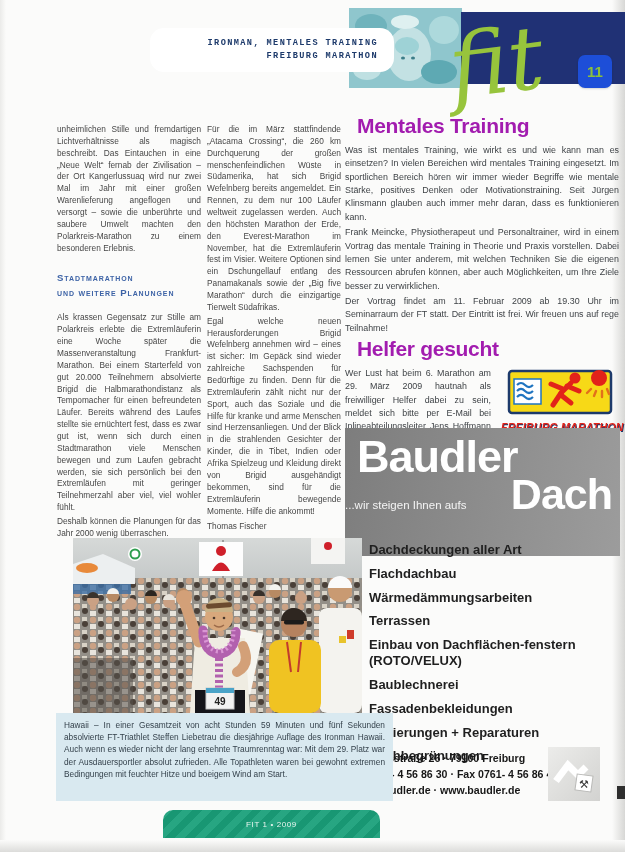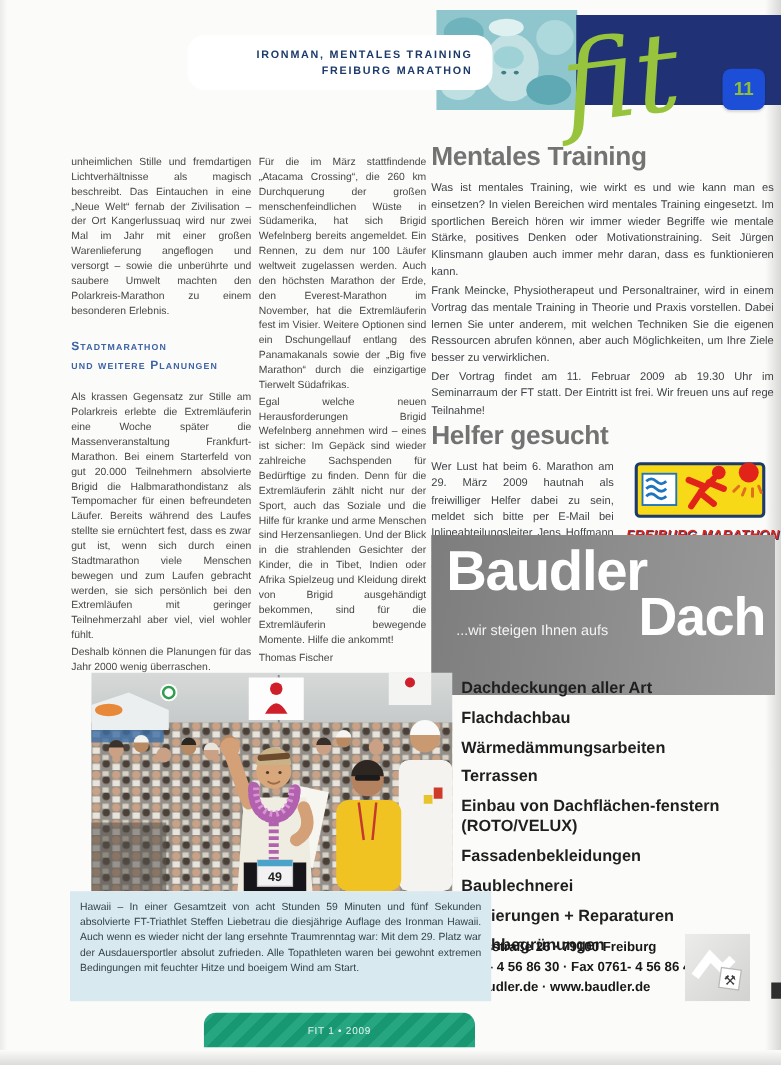--- a/index.html
+++ b/index.html
@@ -13,51 +13,51 @@
   
   .edge-right{right:0;top:0;width:13px;height:852px;background:linear-gradient(to right,#fbfbfa,#d7d7d5);}
   .edge-bottom{left:0;bottom:0;width:625px;height:12px;background:linear-gradient(#fbfbfa,#dcdcda);}
   .edge-left{left:0;top:0;width:6px;height:852px;background:linear-gradient(to right,#ebebe9,rgba(255,255,255,0));}
   .corner-mark{left:617px;top:786px;width:8px;height:13px;background:#2e2e2e;}
 
   
   .hdr-photo{left:349px;top:8px;width:113px;height:80px;}
   .hdr-navy{left:461px;top:12px;width:164px;height:72px;background:#203175;}
   .kicker-box{left:150px;top:28px;width:228px;background:#fff;border-radius:14px;
-    padding:9px 16px 9px 0;text-align:right;z-index:2;}
+    padding:9px 16px 9px 0;text-align:right;z-index:2;font-family:Liberation Mono, monospace;}
   .kicker-line{font-size:8.6px;font-weight:bold;letter-spacing:1.4px;color:#1d3a6b;
     text-transform:uppercase;line-height:13px;}
   .fit-logo{left:436px;top:8px;width:134px;height:122px;z-index:3;}
   .pageno{left:578px;top:55px;width:34px;height:33px;background:#1d4ed8;border-radius:7px;z-index:4;
     display:flex;align-items:center;justify-content:center;
     color:#8cbf3b;font-weight:bold;font-size:15px;box-shadow:0 1px 2px rgba(0,0,0,.15);}
 
   
   .col-left{left:57px;top:124px;width:144px;}
   .col-mid{left:207px;top:124px;width:134px;}
   .col-right{left:345px;top:114px;width:274px;}
   p.body{font-size:8.3px;line-height:1.43;text-align:justify;color:#474747;margin:0 0 2px;}
   .subhead{color:#3d63a6;font-weight:bold;font-size:9.6px;letter-spacing:.9px;
     font-variant:small-caps;line-height:15px;margin-top:16px;}
   .subhead + .subhead{margin-top:0;margin-bottom:12px;}
   .byline{font-size:8.3px;color:#474747;margin-top:4px;}
 
-  h1.sect{color:#737373;font-size:21px;font-weight:bold;margin:0 0 6px;letter-spacing:-.3px;
+  h1.sect{color:#a21caf;font-size:21px;font-weight:bold;margin:0 12px 6px;letter-spacing:-.3px;
     font-family:"Liberation Sans",sans-serif;}
   .col-right p.body{font-size:8.9px;line-height:1.5;color:#3f4347;}
   .sect2{margin-top:24px;}
   .fm-logo{float:right;width:118px;margin:2px 0 2px 10px;text-align:center;}
   .fm-caption{color:#e2231a;font-weight:bold;font-style:italic;font-size:10.6px;
     letter-spacing:.2px;white-space:nowrap;text-shadow:.6px .6px 0 #1d3a6b;margin-top:1px;}
 
   
   .ad-box{left:345px;top:428px;width:275px;height:128px;
     background:linear-gradient(100deg,#7d7d7d,#9c9c9c);color:#fff;overflow:hidden;}
   .ad-brand1{font-size:45px;font-weight:bold;letter-spacing:-1px;line-height:1;margin:6px 0 0 12px;}
-  .ad-row{display:flex;align-items:baseline;justify-content:space-between;padding:0 8px 0 20px;margin-top:-6px;}
+  .ad-row{display:flex;align-items:baseline;justify-content:space-between;padding:0 8px 0 0;margin-top:-6px;}
   .ad-tagline{font-size:11.5px;color:#f4f4f4;}
   .ad-brand2{font-size:43px;font-weight:bold;letter-spacing:-1px;line-height:1;}
   .ad-services{left:345px;top:542px;width:277px;}
   .ad-services ul{list-style:none;margin:0;padding:0;}
   .ad-services li{position:relative;padding-left:24px;font-weight:bold;font-size:13px;
     color:#1f1f1f;margin-bottom:7.5px;line-height:1.25;}
   .ad-services li::before{content:"•";position:absolute;left:1px;top:0;font-size:12px;color:#1f1f1f;}
   .ad-contact{left:345px;top:751px;width:215px;font-weight:bold;font-size:10.6px;
     color:#171717;line-height:1.5;}
   .ad-logo{left:548px;top:747px;width:52px;height:54px;}
@@ -167,22 +167,22 @@
   </div>
 </div>
 
 <div class="abs ad-services">
   <ul>
     <li>Dachdeckungen aller Art</li>
     <li>Flachdachbau</li>
     <li>Wärmedämmungsarbeiten</li>
     <li>Terrassen</li>
     <li>Einbau von Dachflächen-fenstern (ROTO/VELUX)</li>
+    <li>Baublechnerei</li>
     <li>Fassadenbekleidungen</li>
-    <li>Baublechnerei</li>
     <li>Sanierungen + Reparaturen</li>
     <li>Dachbegrünungen</li>
   </ul>
 </div>
 
 <div class="abs ad-contact">
   <div>Oltmannsstraße 26 · 79100 Freiburg</div>
   <div>Fon 0761- 4 56 86 30 · Fax 0761- 4 56 86 40</div>
   <div>post@baudler.de · www.baudler.de</div>
 </div>

